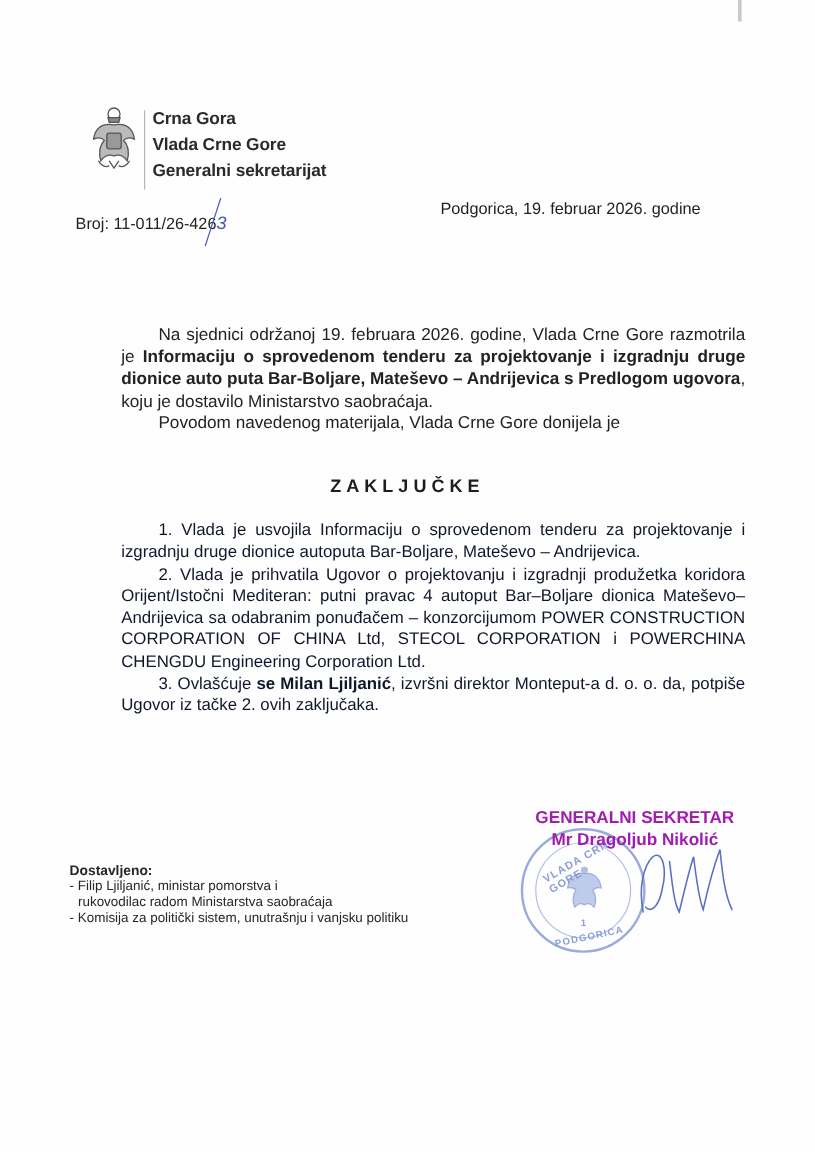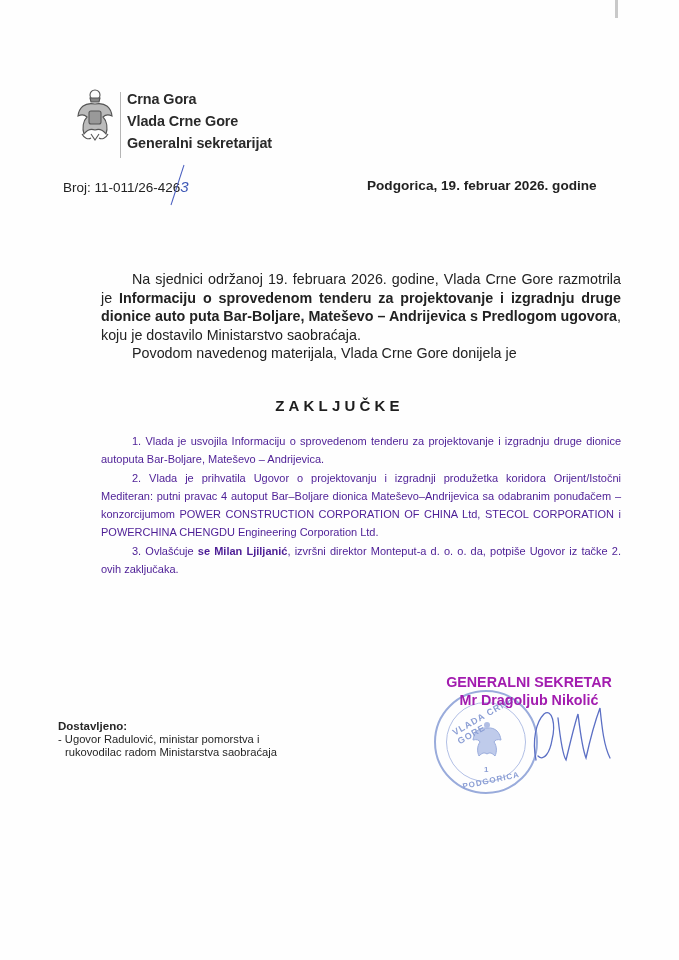--- a/index.html
+++ b/index.html
@@ -14,31 +14,31 @@
 
     
     .crest { position: absolute; left: 76px; top: 86px; width: 38px; height: 58px; }
     .header-rule { position: absolute; left: 120px; top: 92px; width: 1px; height: 66px; background: #b5b5b5; }
     .header-lines { position: absolute; left: 127px; top: 88px; font-size: 14.4px; line-height: 22px; color: #2a2a2a; font-weight: bold; letter-spacing: -0.1px; }
     .header-lines div { white-space: nowrap; }
 
     .ref-row { position: absolute; left: 63px; top: 178px; font-size: 13.5px; color: #222; white-space: nowrap; }
     .ref-slash { display: inline-block; position: relative; color: #3d57b5; font-style: italic; font-size: 15px; }
     .ref-slash::before { content: ""; position: absolute; left: -3px; top: -14px; width: 1px; height: 42px; background: #4a5fbf; transform: rotate(18deg); }
-    .date-line { position: absolute; left: 367px; top: 178px; font-size: 13.6px; color: #222; white-space: nowrap; font-weight: bold; }
+    .date-line { position: absolute; left: 367px; top: 166px; font-size: 13.6px; color: #222; white-space: nowrap; }
 
     
     .body-text { position: absolute; left: 101px; width: 520px; font-size: 14.3px; line-height: 18.5px; color: #222; text-align: justify; }
     .intro { top: 270px; left: 101px; width: 520px; }
     .intro .para { text-indent: 31px; }
     .b { font-weight: bold; }
 
     .heading { position: absolute; left: 0; width: 679px; top: 397px; text-align: center; font-size: 15px; font-weight: bold; letter-spacing: 4.2px; color: #1e1e1e; padding-left: 0; }
 
-    .concl { position: absolute; left: 101px; width: 520px; top: 432px; font-size: 11px; line-height: 18.3px; color: #4c1d95; text-align: justify; }
+    .concl { position: absolute; left: 101px; width: 520px; top: 432px; font-size: 14px; line-height: 18.3px; color: #0f172a; text-align: justify; }
     .concl p { text-indent: 31px; }
 
     
     .sig-block { position: absolute; left: 414px; top: 673px; width: 230px; text-align: center; font-weight: bold; font-size: 14.3px; line-height: 18px; color: #a21caf; }
     .stamp { position: absolute; left: 434px; top: 690px; width: 104px; height: 104px; border: 2px solid #8fa3d8; border-radius: 50%; opacity: 0.9; }
     .stamp-inner { position: absolute; left: 10px; top: 10px; width: 80px; height: 80px; border: 1px solid #a9b8e2; border-radius: 50%; }
     .stamp-text { position: absolute; font-size: 9px; color: #7f94d0; font-weight: bold; letter-spacing: 1px; }
     .signature { position: absolute; left: 530px; top: 700px; width: 90px; height: 68px; }
 
     
@@ -104,16 +104,17 @@
     <path d="M6 60 C2 40 6 22 14 14 C22 8 26 24 22 40 C20 52 14 62 8 56 M28 18 C30 36 32 54 36 60 C40 44 44 26 48 14 C50 30 52 48 56 58 C60 40 64 24 70 8 C72 28 74 46 80 58" fill="none" stroke="#5b6fc4" stroke-width="1.3" stroke-linecap="round"></path>
   </svg>
 
   <div class="sig-block">
     <div>GENERALNI SEKRETAR</div>
     <div>Mr Dragoljub Nikolić</div>
   </div>
 
   <div class="dist">
     <div class="title">Dostavljeno:</div>
-    <div class="item">- Ugovor Radulović, ministar pomorstva i</div>
+    <div class="item">- Filip Ljiljanić, ministar pomorstva i</div>
     <div class="cont">rukovodilac radom Ministarstva saobraćaja</div>
+    <div class="item">- Komisija za politički sistem, unutrašnju i vanjsku politiku</div>
   </div>
 </div>
 
 </body></html>

